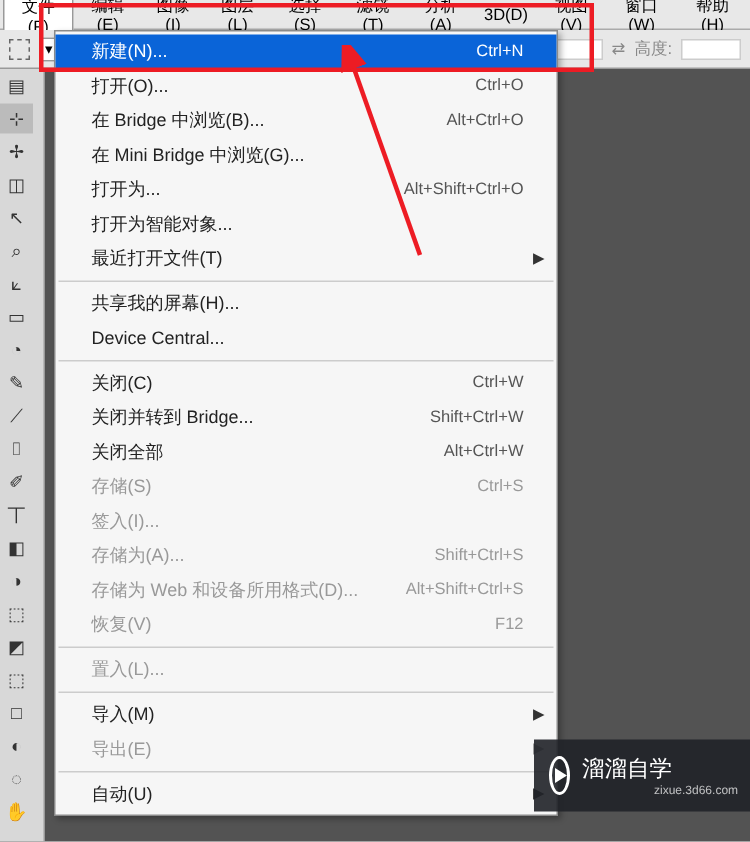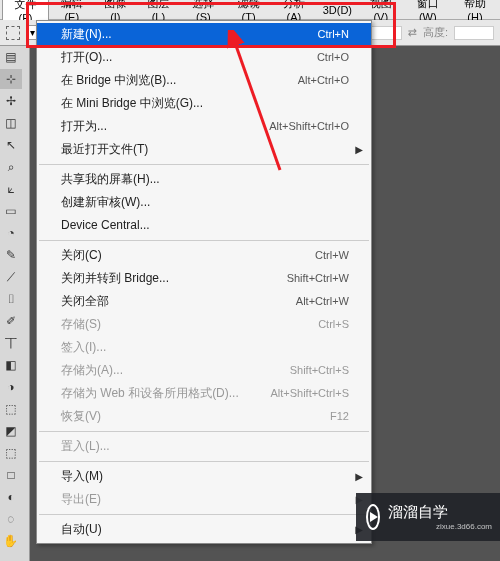--- a/index.html
+++ b/index.html
@@ -117,29 +117,29 @@
       <span class="shortcut">Alt+Ctrl+O</span>
     </div>
     <div class="menu-item">
       <span>在 Mini Bridge 中浏览(G)...</span>
     </div>
     <div class="menu-item">
       <span>打开为...</span>
       <span class="shortcut">Alt+Shift+Ctrl+O</span>
     </div>
     <div class="menu-item">
+      <span>打开为智能对象...</span>
+    </div>
+    <div class="menu-item">
       <span>最近打开文件(T)</span>
       <span class="sub-arrow">▶</span>
     </div>
     <div class="menu-separator"></div>
     <div class="menu-item">
       <span>共享我的屏幕(H)...</span>
-    </div>
-    <div class="menu-item">
-      <span>创建新审核(W)...</span>
     </div>
     <div class="menu-item">
       <span>Device Central...</span>
     </div>
     <div class="menu-separator"></div>
     <div class="menu-item">
       <span>关闭(C)</span>
       <span class="shortcut">Ctrl+W</span>
     </div>
     <div class="menu-item">

